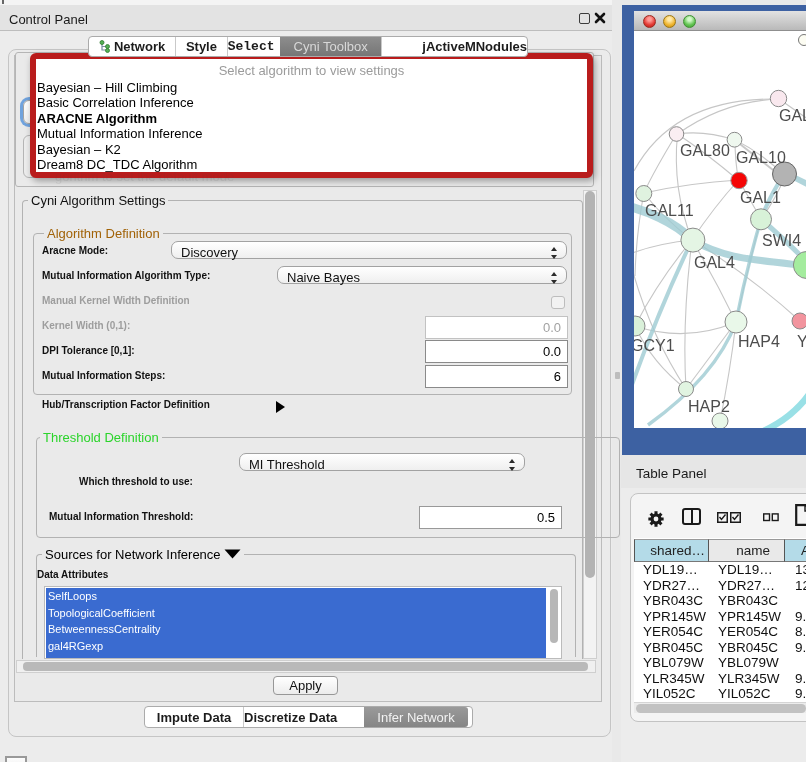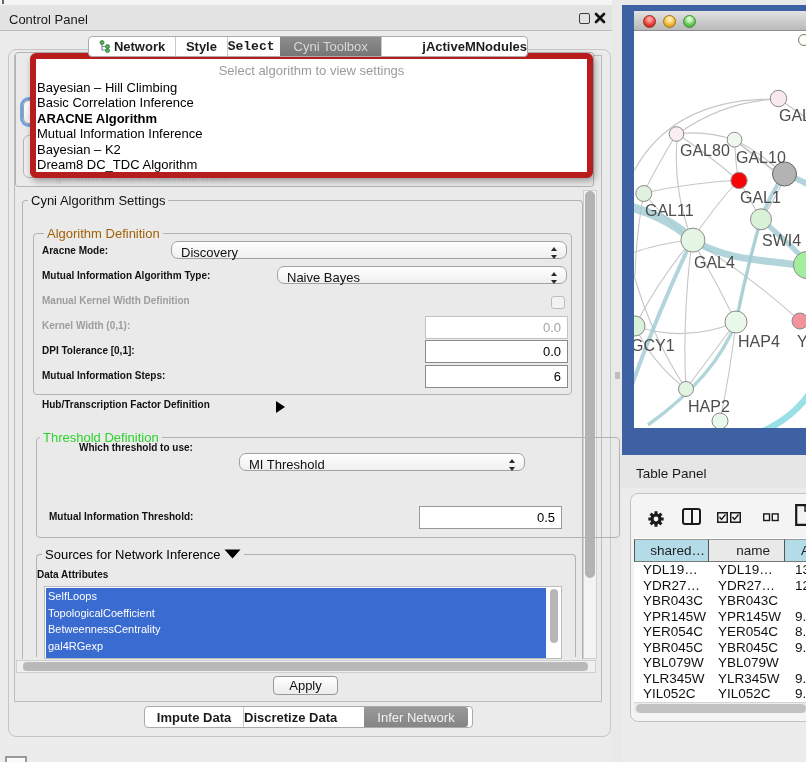--- a/index.html
+++ b/index.html
@@ -119,21 +119,21 @@
 
   <div class="ab lbl b" style="left:42px;top:399px;">Hub/Transcription Factor Definition</div>
   <div class="ab" style="left:273px;top:399px;width:0;height:0;"></div>
   <svg class="ab" style="left:274px;top:400px;" width="12" height="14" viewBox="0 0 12 14">
     <path d="M2 1 L11 7 L2 13 Z" fill="#000"></path>
   </svg>
 
   <div class="ab grp" style="left:36px;top:437px;width:538px;height:99px;padding-left:44px;">
     <span class="gt" style="left:3px;background:#eaeaea;color:#2bd42b;">Threshold Definition</span>
   </div>
-  <div class="ab lbl b" style="left:79px;top:442px;">Which threshold to use:</div>
+  <div class="ab lbl b" style="left:79px;top:476px;">Which threshold to use:</div>
   <div class="combo" style="left:239px;top:453px;width:286px;">
       <span class="ct">MI Threshold</span>
       <span class="stp"></span>
     </div>
 
   <div class="ab lbl b" style="left:49px;top:511px;">Mutual Information Threshold:</div>
   <div class="inp" style="left:419px;top:506px;width:143px;border:1px solid #999;color:#000;">0.5</div>
 
   <div class="ab grp" style="left:36px;top:554px;width:538px;height:102px;border-bottom:none;border-radius:4px 4px 0 0;">
     <span class="gt" style="left:5px;background:#eaeaea;color:#000;">Sources for Network Inference <svg width="17" height="10" viewBox="0 0 17 10" style="vertical-align:0px;">

